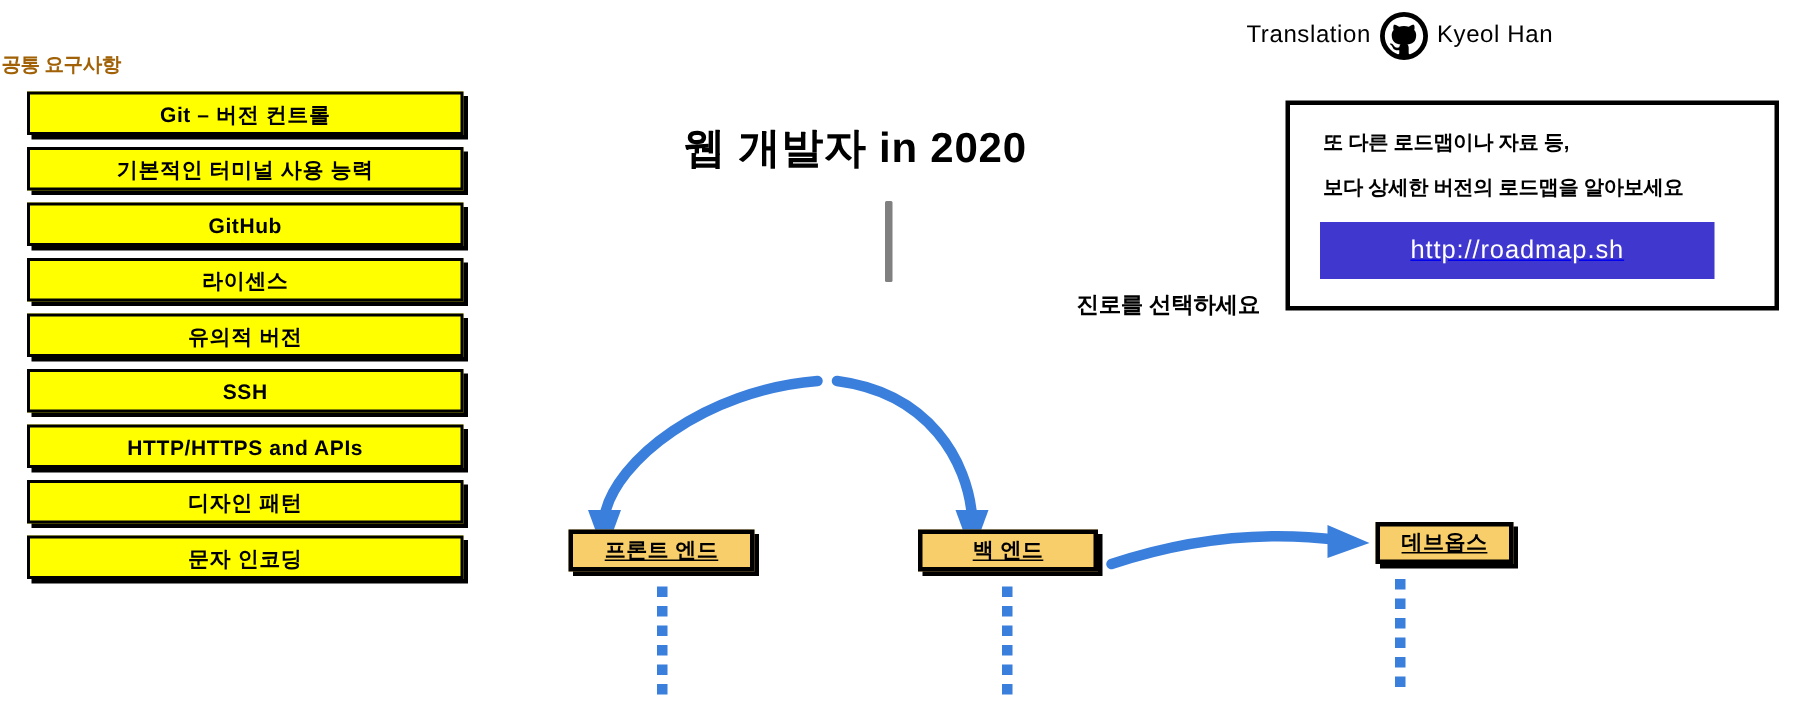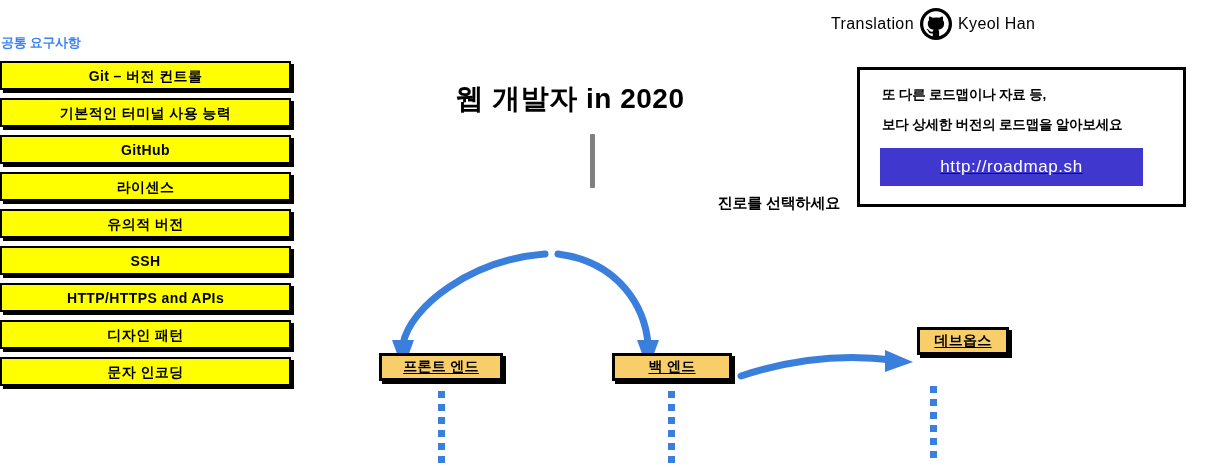--- a/index.html
+++ b/index.html
@@ -7,24 +7,24 @@
     width: 1207px; height: 470px;
     background: #ffffff;
     font-family: "Liberation Sans", sans-serif;
     overflow: hidden;
   }
   #root { position: relative; width: 1207px; height: 470px; }
 
   
   #sidebar { position: absolute; left: 0; top: 34px; width: 296px; }
   #sidebar-title {
-    font-size: 13px; font-weight: bold; color: #3b82f6;
+    font-size: 13px; font-weight: bold; color: #a16207;
     letter-spacing: -0.3px; padding-left: 1px;
   }
-  #sidebar-list { margin-top: 9px; }
+  #sidebar-list { margin-top: 9px; padding-left: 18px; }
   .req-item {
     position: relative;
     width: 291px; height: 29px;
     background: #FFFF00;
     border: 2px solid #000000;
     box-shadow: 3px 3px 0 0 #000000;
     margin-bottom: 8px;
     display: flex; align-items: center; justify-content: center;
   }
   .req-label {
@@ -99,21 +99,21 @@
   }
   .track-box .track-label {
     font-size: 14px; font-weight: bold; color: #000;
     letter-spacing: 0.3px; white-space: nowrap;
     text-decoration: underline;
     text-decoration-thickness: 1px;
     text-underline-offset: 2px;
   }
   #track-frontend { left: 379px; top: 353px; width: 124px; }
   #track-backend  { left: 612px; top: 353px; width: 120px; }
-  #track-devops   { left: 917px; top: 327px; width: 92px;  }
+  #track-devops   { left: 917px; top: 348px; width: 92px;  }
 
   .dot-trail { position: absolute; width: 7px; }
   .dot-trail i {
     display: block; width: 7px; height: 7px;
     background: #3b7fdd; margin-bottom: 6px;
   }
   #dots-frontend { left: 438px; top: 391px; }
   #dots-backend  { left: 668px; top: 391px; }
   #dots-devops   { left: 930px; top: 386px; }
 

